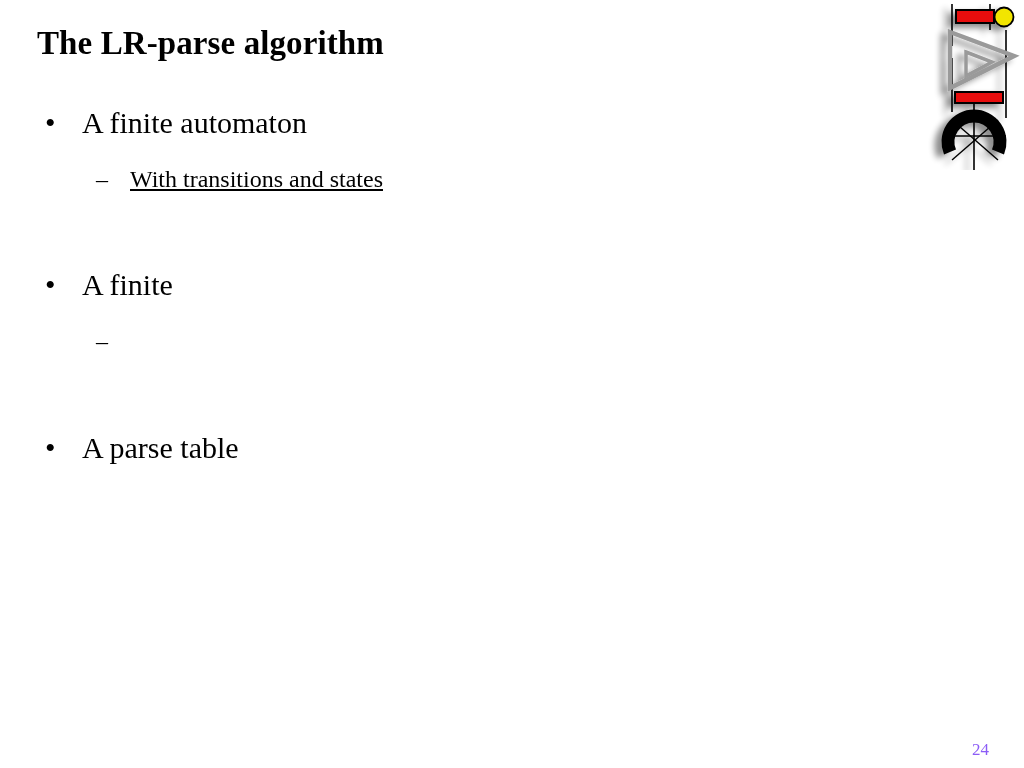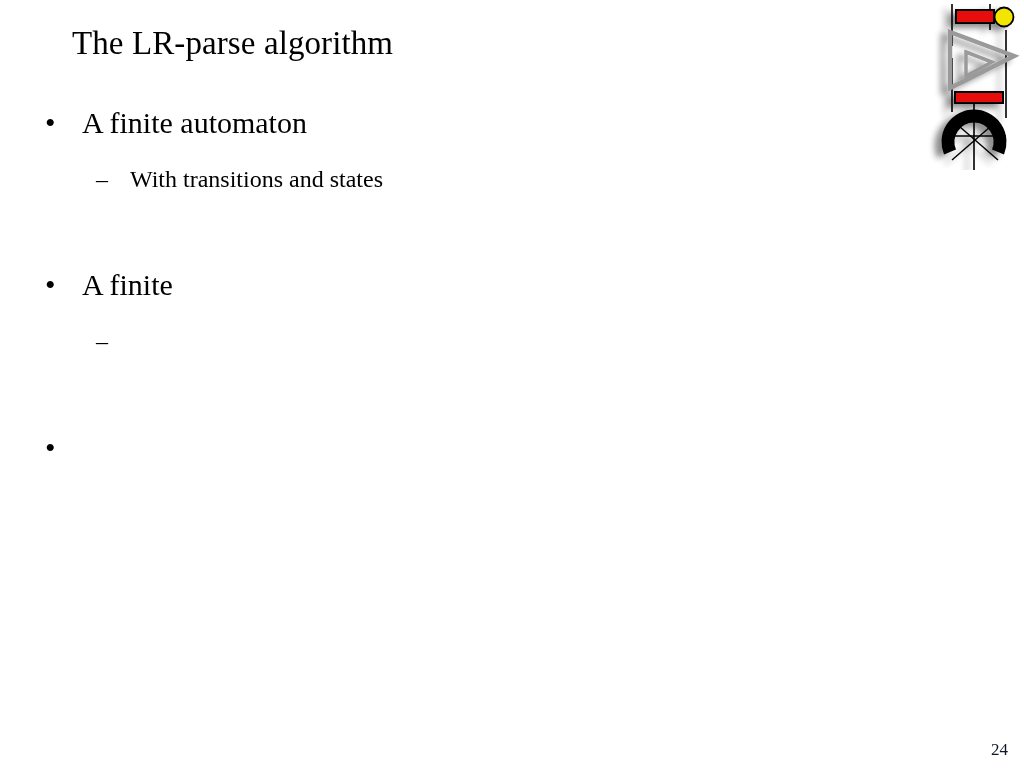--- a/index.html
+++ b/index.html
@@ -22,26 +22,25 @@
     background: #ffffff;
   }
 
   
   .slide-title {
     position: absolute;
     left: 37px;
     top: 24px;
     width: 820px;
     font-size: 33px;
-    font-weight: normal;
+    font-weight: bold;
     line-height: 1.18;
     letter-spacing: 0.1px;
     color: #000000;
     white-space: nowrap;
-    margin-left: 35px;
   }
 
   
   .body {
     position: absolute;
     left: 0;
     top: 108px;
     width: 900px;
   }
   .group {
@@ -78,35 +77,36 @@
   .bullet-l2 .marker {
     position: absolute;
     left: 96px;
     top: 0;
     font-size: 24px;
     line-height: 1.0;
   }
   .bullet-l2 .txt {
     display: inline-block;
     vertical-align: top;
+    text-decoration: underline;
   }
 
   
   .gap-sub   { height: 21px; }
   .gap-group { height: 73px; }
   .gap-group2{ height: 74px; }
 
   
   .page-number {
     position: absolute;
-    right: 16px;
+    right: 35px;
     bottom: 10px;
     font-size: 17px;
     line-height: 1;
-    color: #0f172a;
+    color: #8b5cf6;
   }
 
   
   .logo {
     position: absolute;
     left: 928px;
     top: 0px;
     width: 96px;
     height: 170px;
   }
@@ -146,20 +146,21 @@
       <div class="bullet-l2">
         <span class="marker">–</span>
       </div>
     </div>
 
     <div class="gap-group2"></div>
 
     <div class="group">
       <div class="bullet-l1">
         <span class="marker">•</span>
+        <span class="txt">A parse table</span>
       </div>
     </div>
 
   </div>
 
   <div class="page-number">24</div>
 
   <div class="logo">
     <svg width="96" height="170" viewBox="0 0 96 170" xmlns="http://www.w3.org/2000/svg">
       <defs>

